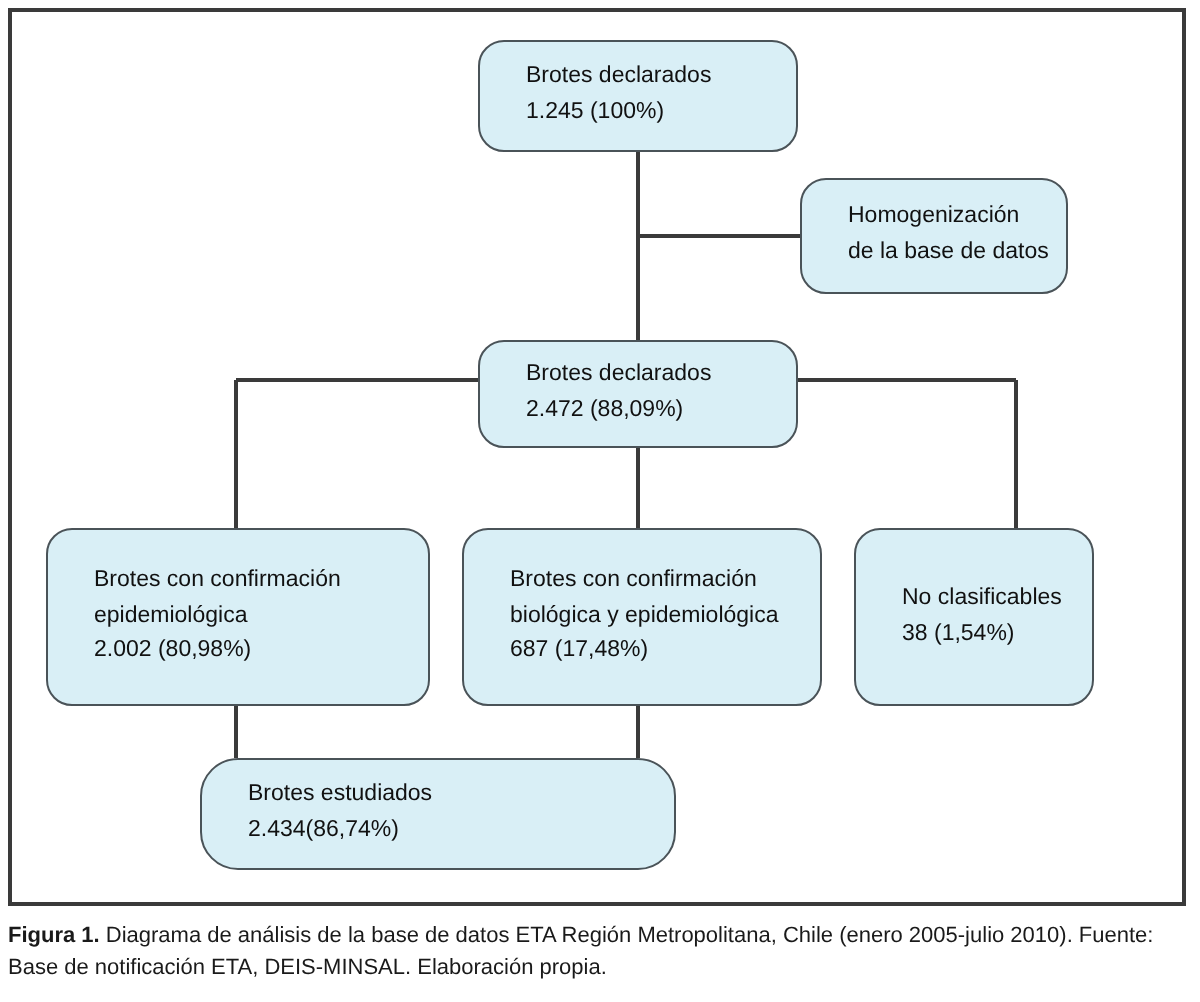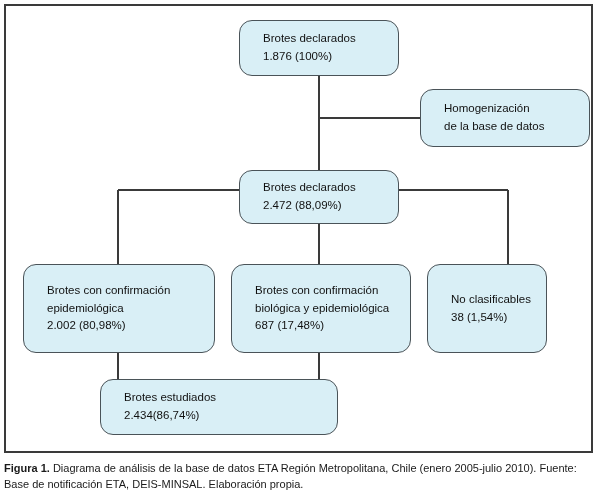--- a/index.html
+++ b/index.html
@@ -59,26 +59,26 @@
     line-height: 1.55;
     color: #111111;
     padding: 2px 23px;
   }
   .node .line {
     display: block;
     white-space: nowrap;
   }
 
   #node-declarados      { left: 239px; top: 20px;  width: 160px; height: 56px; }
-  #node-homogenizacion  { left: 420px; top: 89px;  width: 170px; height: 58px; }
+  #node-homogenizacion  { left: 400px; top: 89px;  width: 134px; height: 58px; }
   #node-analizados      { left: 239px; top: 170px; width: 160px; height: 54px; }
   #node-conf-epi        { left: 23px;  top: 264px; width: 192px; height: 89px; }
   #node-conf-bio-epi    { left: 231px; top: 264px; width: 180px; height: 89px; }
   #node-no-clasif       { left: 427px; top: 264px; width: 120px; height: 89px; }
-  #node-estudiados      { left: 100px; top: 379px; width: 238px; height: 56px; }
+  #node-estudiados      { left: 100px; top: 379px; width: 238px; height: 56px; border-radius: 19px; }
 
   
   #caption {
     position: absolute;
     left: 4px;
     top: 461px;
     width: 592px;
     font-size: 11px;
     line-height: 1.45;
     color: #1a1a1a;
@@ -110,21 +110,21 @@
       <line x1="508" y1="190" x2="508" y2="264"></line>
 
       <line x1="118" y1="353" x2="118" y2="379"></line>
 
       <line x1="319" y1="353" x2="319" y2="379"></line>
     </g>
   </svg>
 
   <div class="node" id="node-declarados">
     <span class="line">Brotes declarados</span>
-    <span class="line">1.876 (100%)</span>
+    <span class="line">1.245 (100%)</span>
   </div>
 
   <div class="node" id="node-homogenizacion">
     <span class="line">Homogenización</span>
     <span class="line">de la base de datos</span>
   </div>
 
   <div class="node" id="node-analizados">
     <span class="line">Brotes declarados</span>
     <span class="line">2.472 (88,09%)</span>

